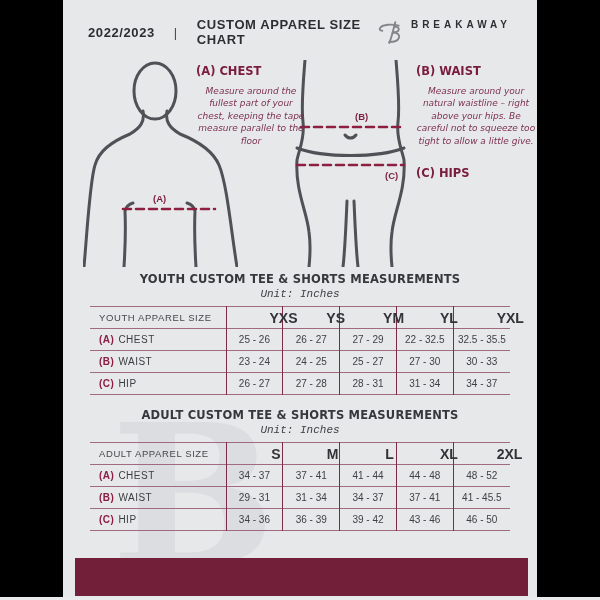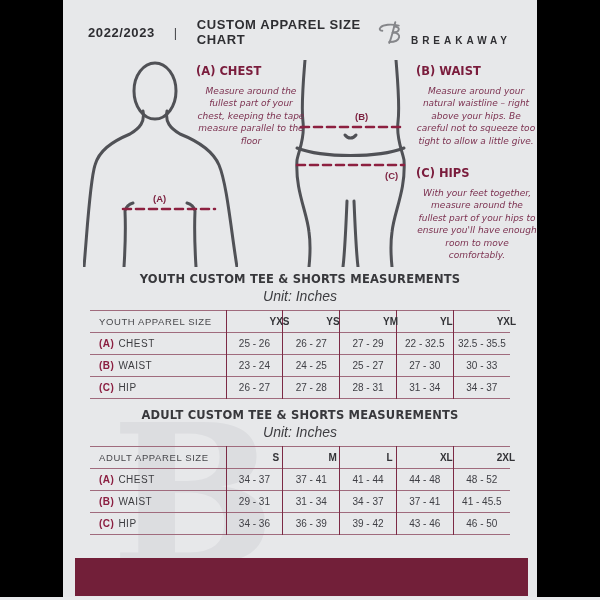--- a/index.html
+++ b/index.html
@@ -10,21 +10,21 @@
   .page {
     position:absolute; left:63px; top:0; width:474px; height:597px;
     background:#e7e8ea; overflow:hidden;
   }
   .bottom-strip { position:absolute; left:0; top:597px; width:600px; height:3px; background:#eaebed; z-index:9; }
 
   
   .header { position:absolute; top:17px; left:25px; right:26px; display:flex; justify-content:space-between; align-items:center; z-index:3; }
   .doc-title { display:inline-flex; gap:19px; align-items:center; font-weight:bold; font-size:13px; letter-spacing:0.6px; color:#2e2e32; }
   .doc-title .sep { font-weight:normal; color:#4a4a4e; }
-  .brand { display:inline-flex; align-items:flex-end; gap:7px; }
+  .brand { display:inline-flex; align-items:flex-start; gap:7px; }
   .brand-name { font-weight:bold; font-size:10px; letter-spacing:4px; color:#2f2f33; }
 
   
   .figures { position:absolute; left:0; top:0; width:474px; height:272px; z-index:1; }
   .fig { position:absolute; }
   .fig path, .fig ellipse { fill:none; stroke:#505156; stroke-width:3; stroke-linecap:round; }
   .fig .dash { stroke:#8d2040; stroke-width:2.6; stroke-dasharray:8 5; }
   .fig text { font-family:"Liberation Sans", sans-serif; font-weight:bold; font-size:9.5px; fill:#7b1f3e; }
 
   .instr { position:absolute; }
@@ -32,29 +32,29 @@
   .instr p { margin:0; font-family:"DejaVu Sans", sans-serif; font-style:italic; font-size:9px; line-height:1.38; color:#7c3150;text-align:center; }
   .instr-a { left:133px; top:64px; width:110px; }
   .instr-b { left:353px; top:64px; width:120px; }
   .instr-c { left:353px; top:166px; width:122px; }
 
   
   .tbl-section { position:absolute; left:0; width:474px; z-index:1; text-align:center; }
   .youth-section { top:272px; }
   .adult-section { top:408px; }
   .tbl-title { margin:0; font-family:"DejaVu Sans", sans-serif; font-weight:bold; font-size:11.5px; letter-spacing:0.2px; color:#38383c; }
-  .tbl-unit { margin:2px 0 6px 0; font-family:Liberation Sans, sans-serif; font-style:italic; font-size:14px; color:#3e3e42;text-align:center; }
+  .tbl-unit { margin:2px 0 6px 0; font-family:Liberation Mono, monospace; font-style:italic; font-size:11px; color:#3e3e42;text-align:center; }
 
   table.size-table { width:420px; margin:0 auto; border-collapse:collapse; table-layout:fixed; }
   .size-table col.c-label { width:136px; }
   .size-table col.c-val { width:56.8px; }
   .size-table tr { border-top:1.5px solid #a06b7d; border-bottom:1.5px solid #a06b7d; }
   .size-table th, .size-table td { height:21px; padding:0; font-weight:normal; }
   .size-table th.col-label { text-align:left; padding-left:9px; font-size:9.5px; letter-spacing:0.6px; color:#47474b; }
-  .size-table th.col-size { font-weight:bold; font-size:10px; color:#333337; border-left:1.5px solid #7c2a45;padding-left:43px; }
+  .size-table th.col-size { font-weight:bold; font-size:14px; color:#333337; border-left:1.5px solid #7c2a45;padding-left:43px; }
   .size-table td.row-label { text-align:left; padding-left:9px; font-size:10px; letter-spacing:0.5px; color:#3c3c40; }
   .size-table td.row-label .prefix { font-weight:bold; color:#8b1f41; margin-right:4px; }
   .size-table td.val { text-align:center; font-size:10px; color:#404046; border-left:1.5px solid #7c2a45; }
 
   
   .watermark {
     position:absolute; left:48px; top:398px; z-index:0;
     font-family:"DejaVu Serif", serif; font-weight:bold; font-size:195px; line-height:1;
     color:#dcdde0; pointer-events:none;
   }
@@ -116,21 +116,20 @@
       <div class="instr instr-a">
         <h3>(A) CHEST</h3>
         <p>Measure around the fullest part of your chest, keeping the tape measure parallel to the floor</p>
       </div>
       <div class="instr instr-b">
         <h3>(B) WAIST</h3>
         <p>Measure around your natural waistline – right above your hips. Be careful not to squeeze too tight to allow a little give.</p>
       </div>
       <div class="instr instr-c">
         <h3>(C) HIPS</h3>
-        <p>With your feet together, measure around the fullest part of your hips to ensure you'll have enough room to move comfortably.</p>
       </div>
     </div>
 
     <div class="tbl-section youth-section">
       <h2 class="tbl-title">YOUTH CUSTOM TEE &amp; SHORTS MEASUREMENTS</h2>
       <p class="tbl-unit">Unit: Inches</p>
       <table class="size-table">
         <colgroup>
             <col class="c-label">
             <col class="c-val">

